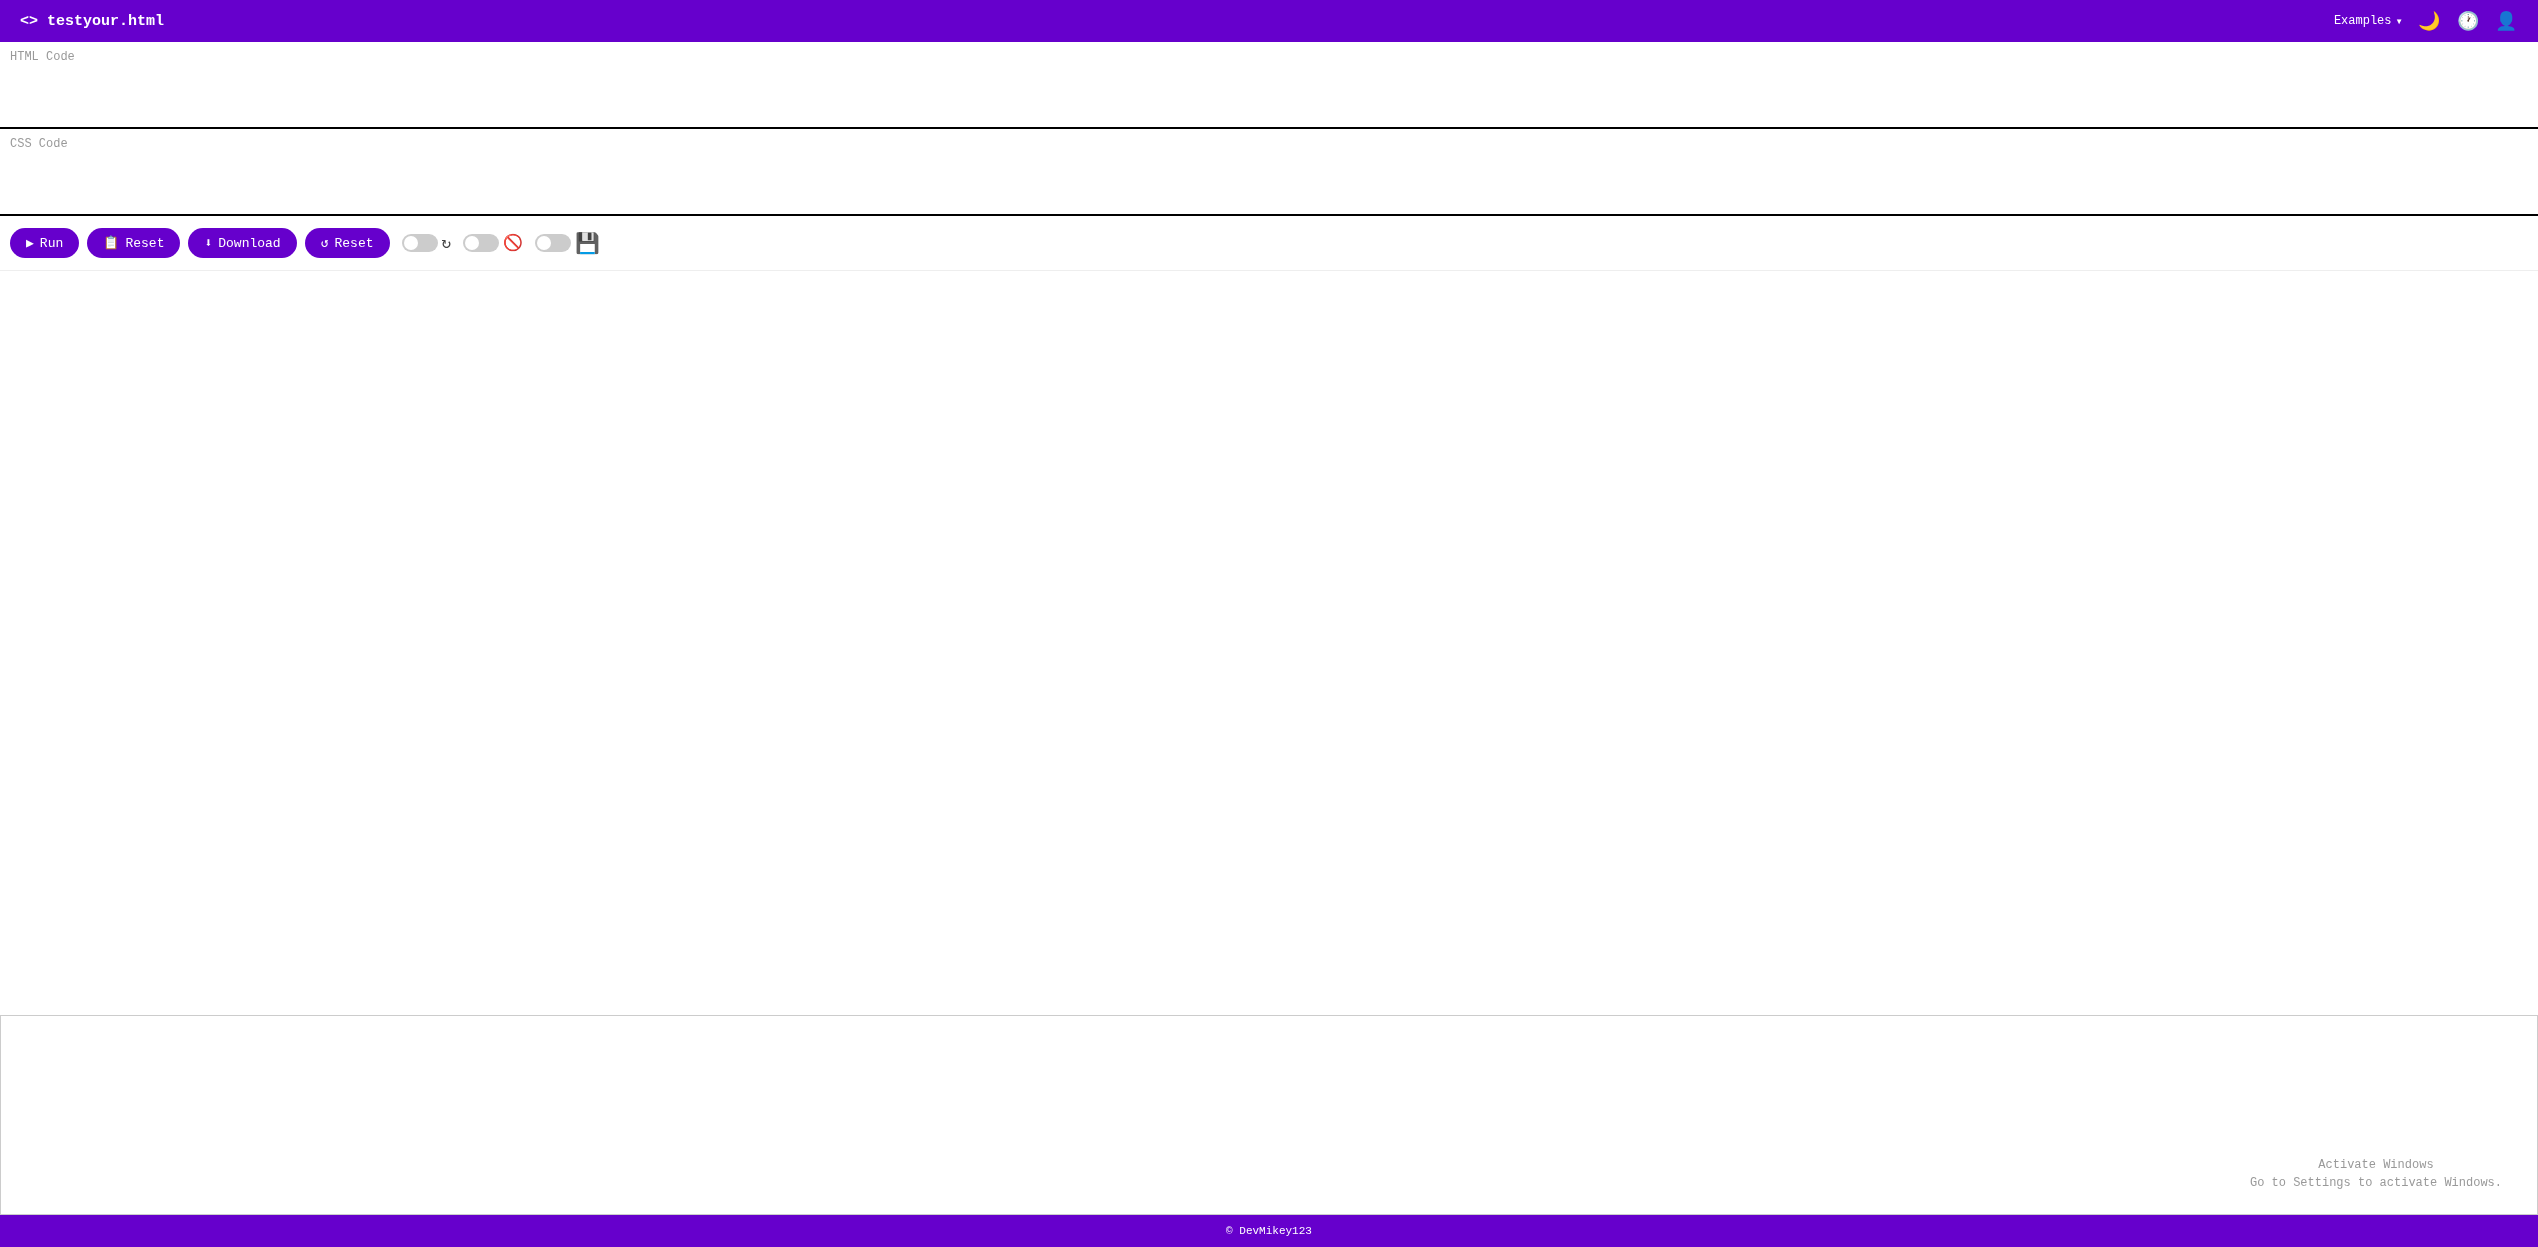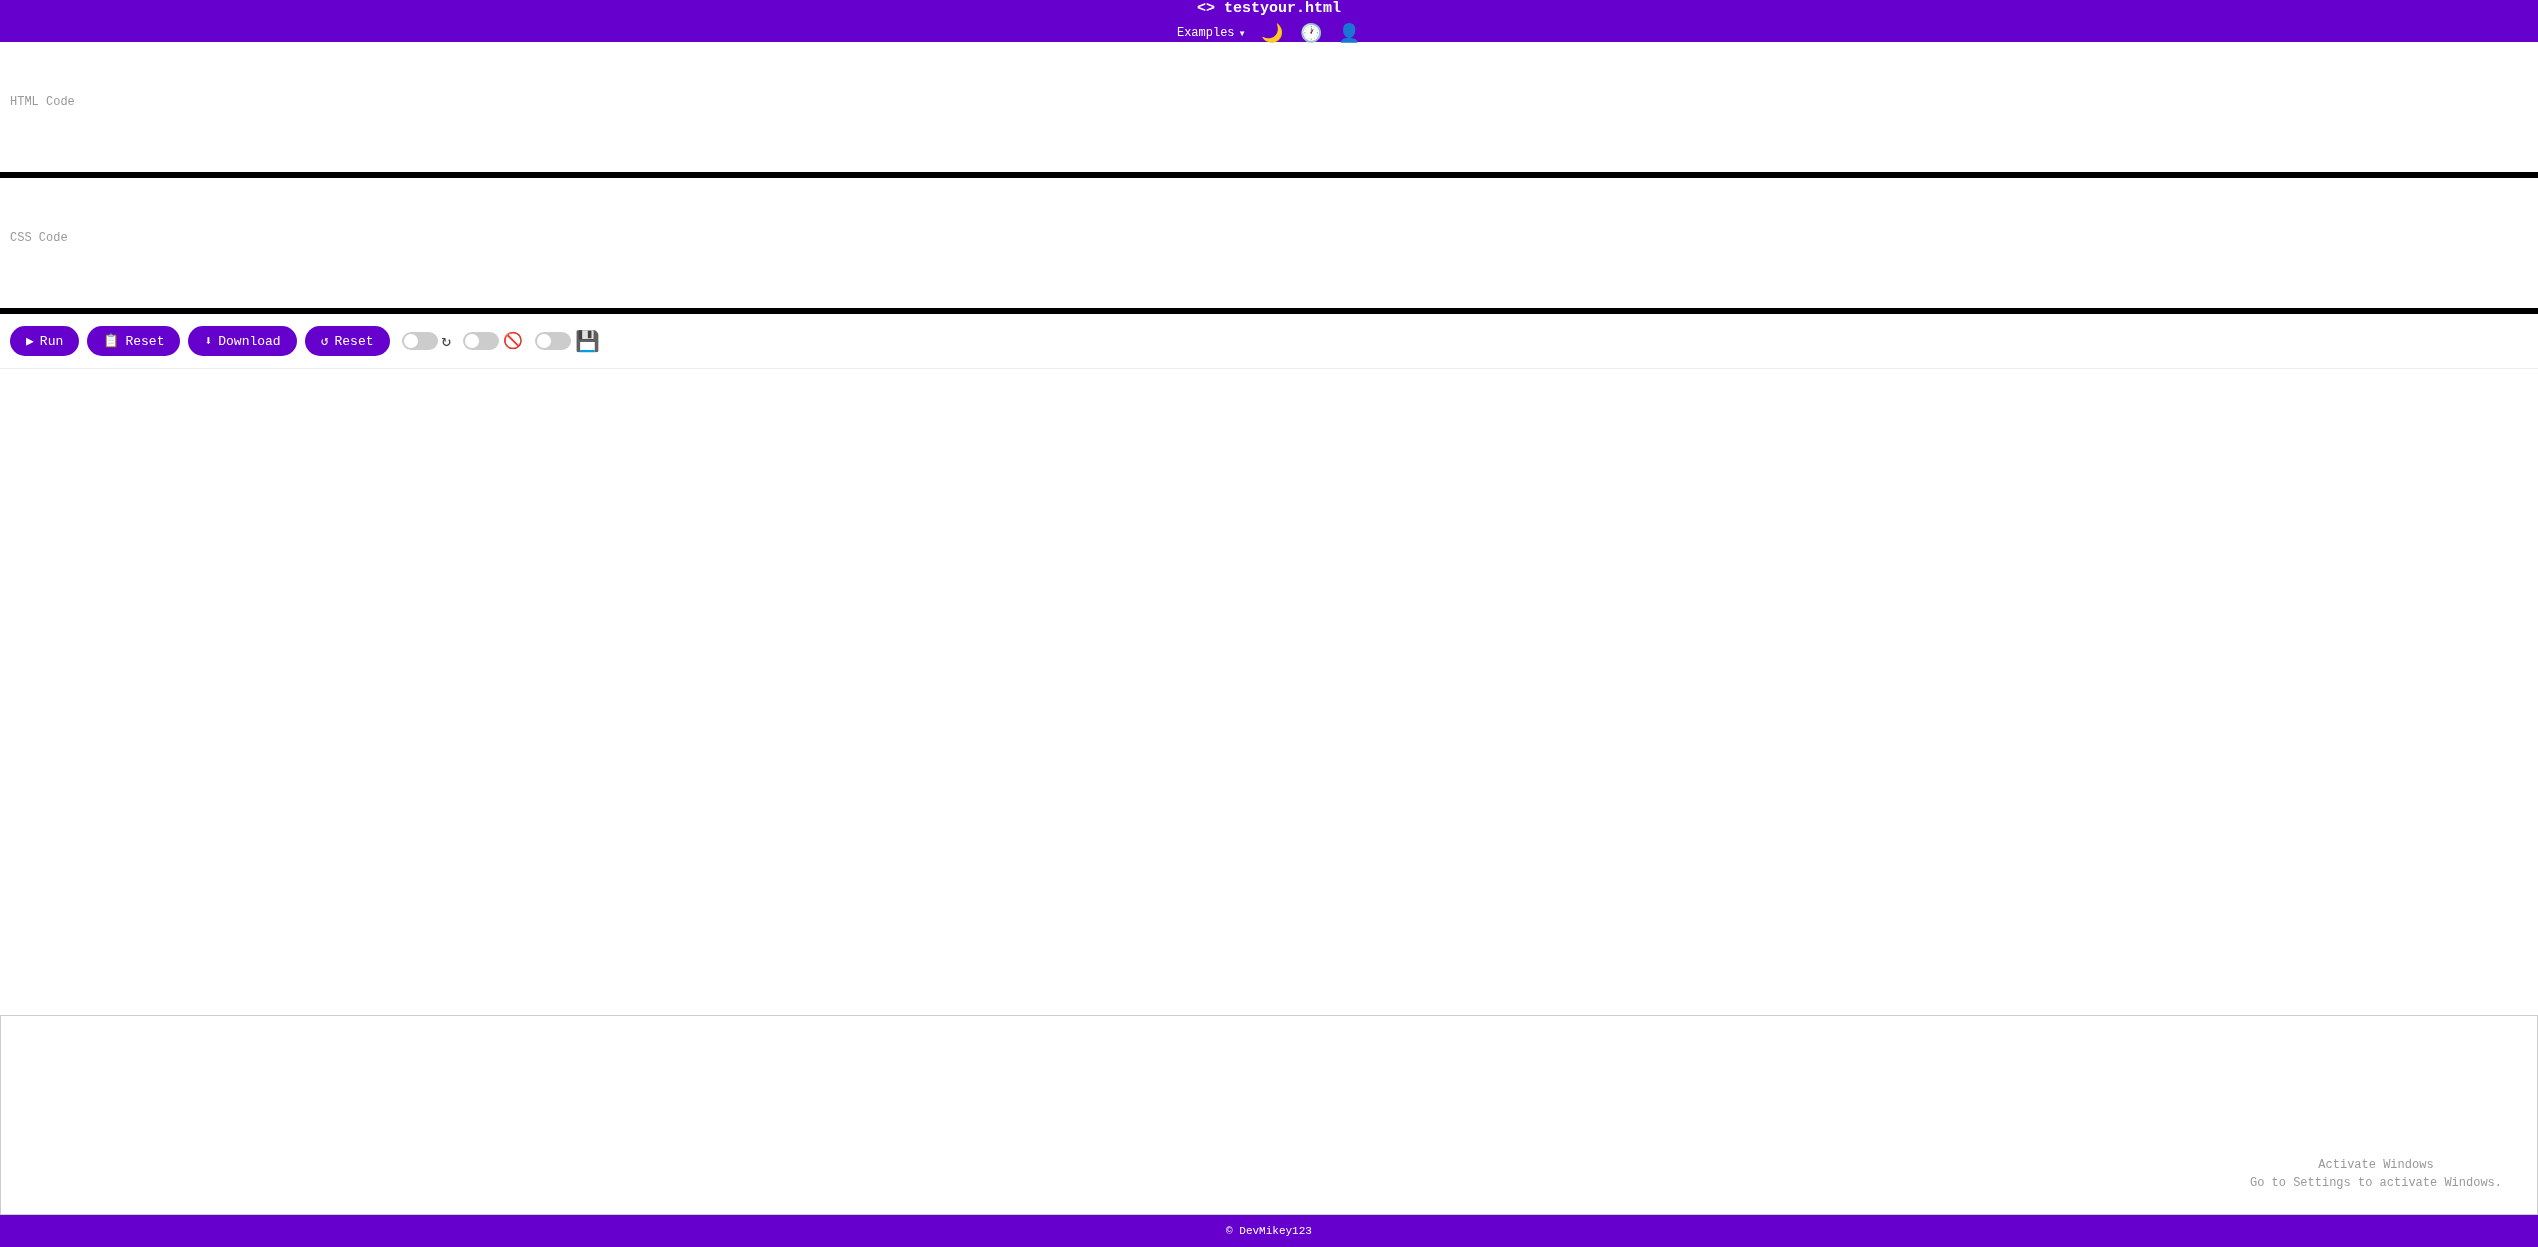--- a/index.html
+++ b/index.html
@@ -18,21 +18,20 @@
 
     
     .header {
       background: #6600cc;
       display: flex;
       align-items: center;
       justify-content: space-between;
       padding: 0 20px;
       height: 42px;
       flex-shrink: 0;
-      flex-direction: column;
     }
 
     .header-title {
       color: #ffffff;
       font-size: 15px;
       font-weight: bold;
       font-family: 'Courier New', monospace;
     }
 
     .header-right {
@@ -65,23 +64,22 @@
     
     .main {
       flex: 1;
       display: flex;
       flex-direction: column;
       padding: 0;
     }
 
     
     .code-section {
-      border-bottom: 6px solid #000000;
+      border-bottom: 2px solid #000000;
       position: relative;
-      margin-top: 45px;
     }
 
     .code-textarea {
       width: 100%;
       border: none;
       outline: none;
       resize: none;
       font-family: 'Courier New', monospace;
       font-size: 13px;
       color: #6600cc;

